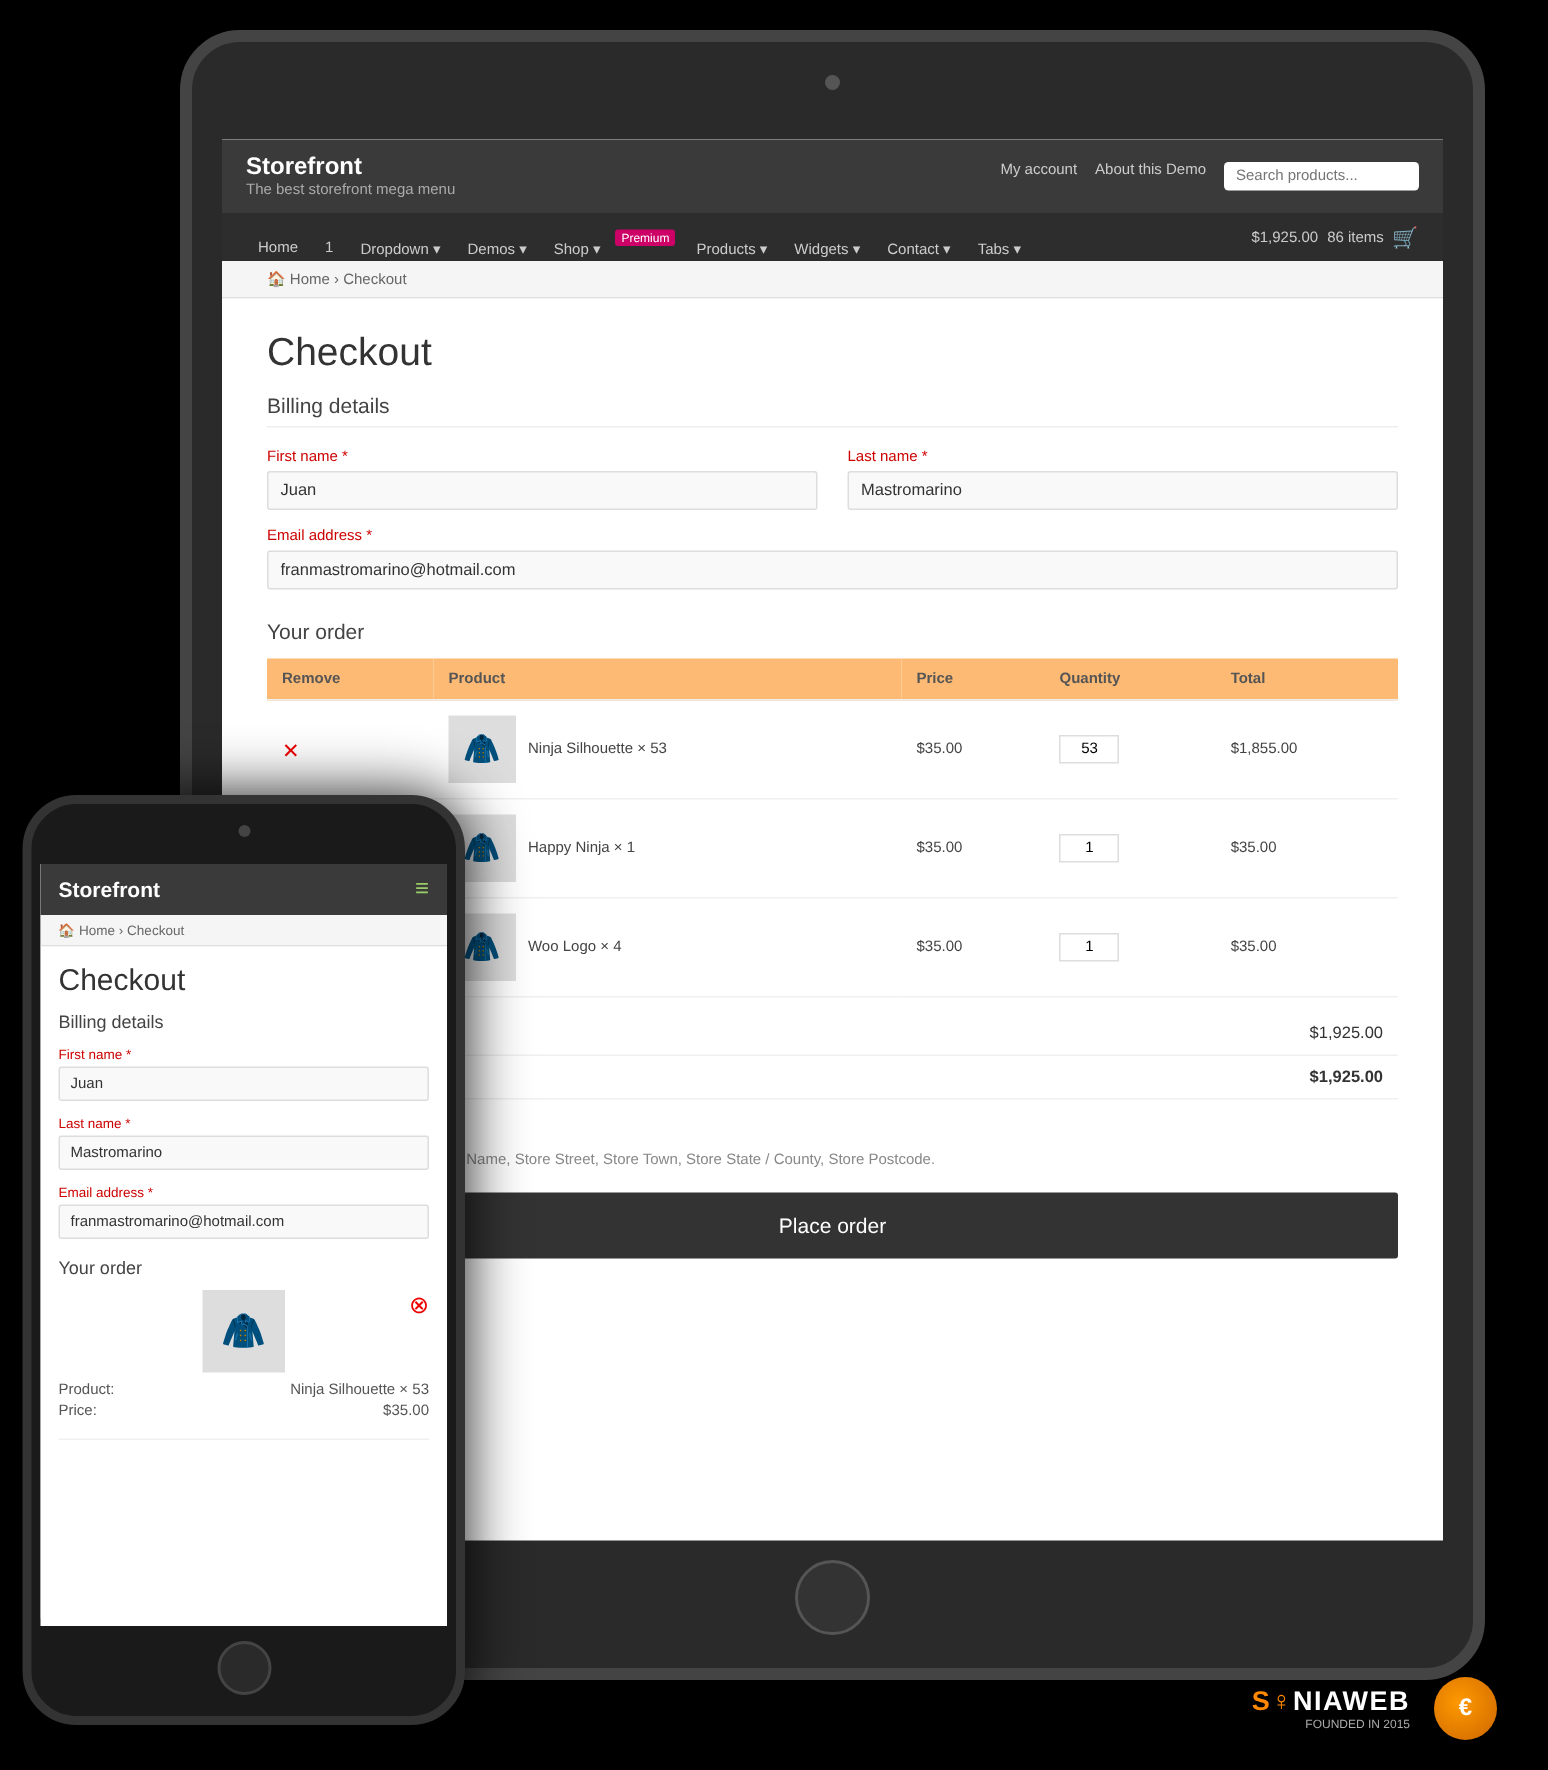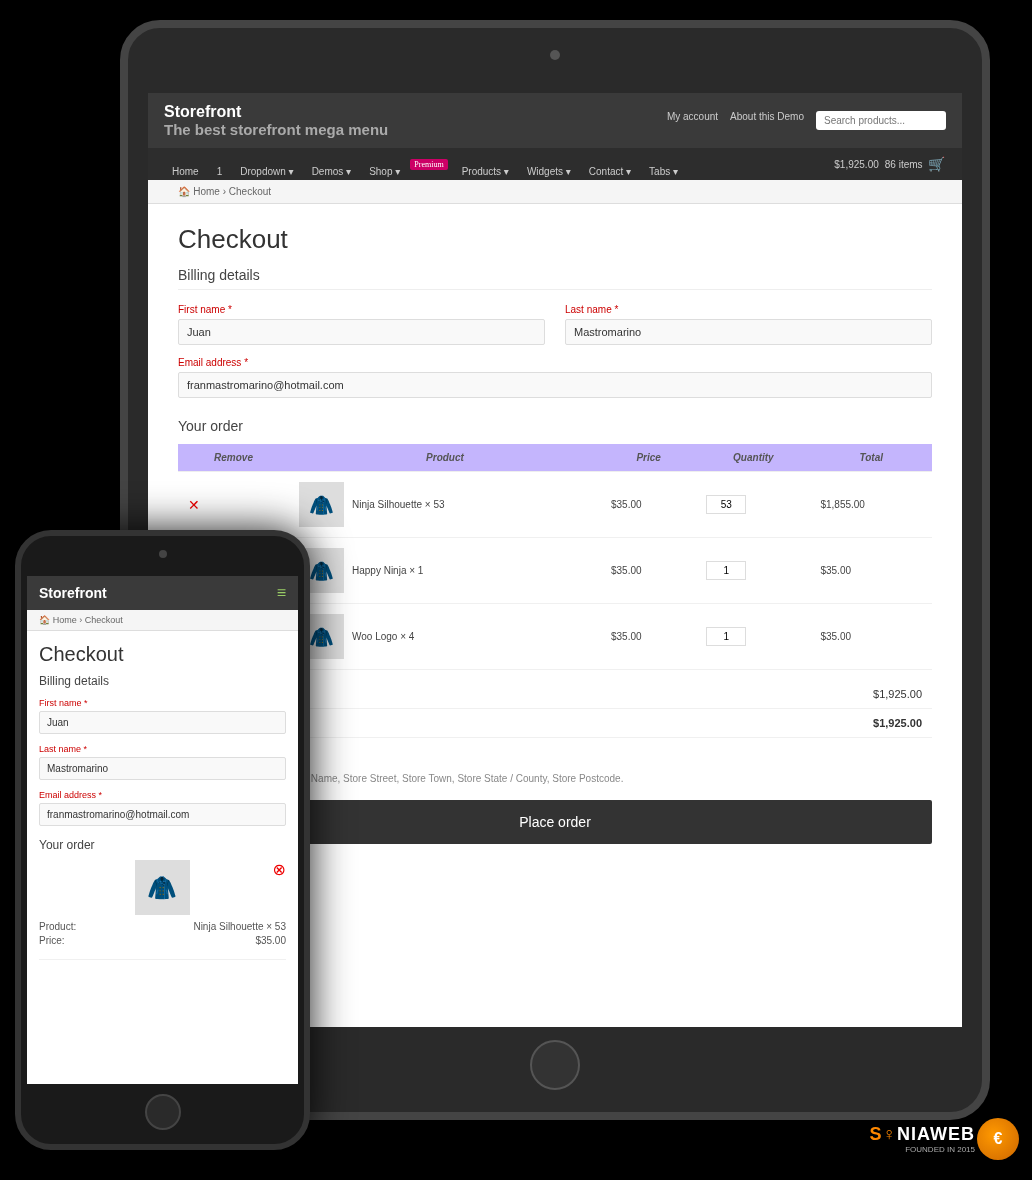--- a/index.html
+++ b/index.html
@@ -58,21 +58,21 @@
     
     .t-header {
       background: #3a3a3a;
       padding: 10px 16px;
       display: flex;
       align-items: center;
       justify-content: space-between;
     }
     .t-logo-area { color: #fff; }
     .t-logo-title { font-size: 16px; font-weight: bold; color: #fff; }
-    .t-logo-sub { font-size: 15px; color: #aaa; font-weight: bold; }
+    .t-logo-sub { font-size: 10px; color: #aaa; }
     .t-header-links { display: flex; gap: 12px; }
     .t-header-link { font-size: 10px; color: #ccc; cursor: pointer; }
     .t-search-box {
       background: #fff;
       border: none;
       border-radius: 3px;
       padding: 4px 8px;
       font-size: 10px;
       width: 130px;
       color: #999;
@@ -95,21 +95,20 @@
       white-space: nowrap;
       margin-top: 15px;
     }
     .t-nav-badge {
       background: #c06;
       color: #fff;
       font-size: 8px;
       padding: 1px 4px;
       border-radius: 2px;
       margin-right: 4px;
-      font-family: Liberation Serif, serif;
     }
     .t-nav-cart {
       margin-left: auto;
       font-size: 10px;
       color: #ccc;
       display: flex;
       align-items: center;
       gap: 6px;
     }
     .t-cart-icon { font-size: 14px; color: #fff; }
@@ -141,27 +140,26 @@
       border: 1px solid #ddd;
       background: #f9f9f9;
       font-size: 11px;
       color: #333;
       border-radius: 2px;
     }
 
     .t-order-title { font-size: 14px; color: #444; margin: 20px 0 10px; font-weight: normal; }
     .t-order-table { width: 100%; border-collapse: collapse; }
     .t-order-table th {
-      background: #c4b5fd;
+      background: #fdba74;
       padding: 8px 10px;
       font-size: 10px;
       color: #555;
-      text-align: center;
+      text-align: left;
       border-bottom: 1px solid #eee;
-      font-style: italic;
     }
     .t-order-table td {
       padding: 10px;
       font-size: 10px;
       color: #444;
       border-bottom: 1px solid #f0f0f0;
       vertical-align: middle;
     }
     .t-product-img {
       width: 45px;
@@ -307,24 +305,24 @@
       justify-content: center;
       font-size: 24px;
       margin: 0 auto 6px;
     }
     .p-product-row { display: flex; justify-content: space-between; font-size: 10px; color: #555; margin-bottom: 3px; }
 
     
     .branding {
       position: absolute;
       bottom: 20px;
-      right: 13px;
-      display: flex;
-      align-items: center;
-      gap: 2px;
+      right: 34px;
+      display: flex;
+      align-items: center;
+      gap: 16px;
     }
     .brand-icon {
       width: 42px;
       height: 42px;
       background: radial-gradient(circle at 40% 40%, #f90, #c60);
       border-radius: 50%;
       display: flex;
       align-items: center;
       justify-content: center;
       color: #fff;

